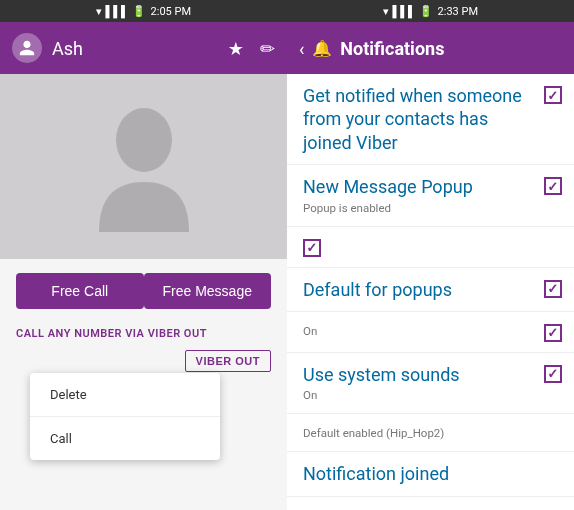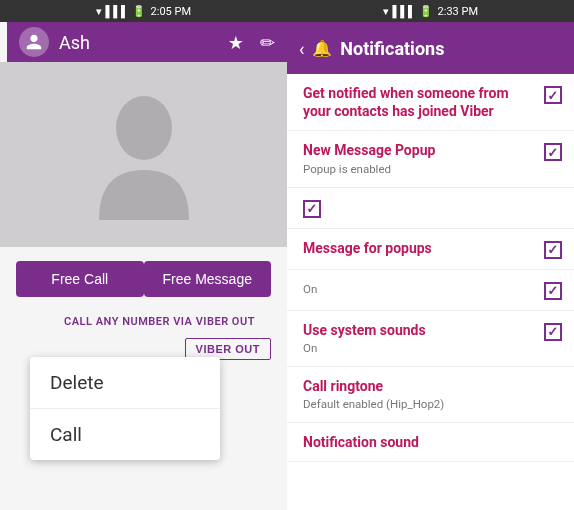--- a/index.html
+++ b/index.html
@@ -28,26 +28,25 @@
       display: flex;
       align-items: center;
       justify-content: center;
       color: white;
       font-size: 11px;
       padding: 0 8px;
     }
 
     .contact-header {
       background: #7b2d8b;
-      height: 40px;
+      height: 52px;
       display: flex;
       align-items: center;
       padding: 8px 12px;
       gap: 10px;
-      margin-left: 7px;
     }
 
     .contact-header .avatar-icon {
       width: 30px;
       height: 30px;
       border-radius: 50%;
       background: rgba(255,255,255,0.3);
       display: flex;
       align-items: center;
       justify-content: center;
@@ -108,21 +107,20 @@
       cursor: pointer;
       font-weight: 500;
     }
 
     .viber-out-link {
       padding: 4px 16px 8px;
       color: #7b2d8b;
       font-size: 11px;
       font-weight: 600;
       letter-spacing: 0.5px;
-      margin-left: 48px;
     }
 
     .viber-out-btn-row {
       display: flex;
       justify-content: flex-end;
       padding: 2px 16px 10px;
     }
 
     .viber-out-btn {
       border: 1.5px solid #7b2d8b;
@@ -143,21 +141,21 @@
       background: white;
       width: 190px;
       border-radius: 4px;
       box-shadow: 0 2px 8px rgba(0,0,0,0.25);
       overflow: hidden;
       z-index: 10;
     }
 
     .dropdown-item {
       padding: 14px 20px;
-      font-size: 19px;
+      font-size: 13px;
       color: #333;
       cursor: pointer;
       border-bottom: 1px solid #eee;
     }
 
     .dropdown-item:last-child {
       border-bottom: none;
     }
 
     
@@ -218,23 +216,23 @@
       align-items: flex-start;
       justify-content: space-between;
     }
 
     .notif-item-text {
       flex: 1;
       padding-right: 8px;
     }
 
     .notif-item-title {
-      font-size: 14px;
-      color: #be185d;
-      font-weight: 700;
+      font-size: 18px;
+      color: #0369a1;
+      font-weight: 400;
       line-height: 1.3;
     }
 
     .notif-item-sub {
       font-size: 11.5px;
       color: #777;
       margin-top: 2px;
       line-height: 1.3;
     }
 
@@ -338,43 +336,42 @@
           <div class="notif-item-title">New Message Popup</div>
           <div class="notif-item-sub">Popup is enabled</div>
         </div>
         <div class="checkbox checkbox-checked"></div>
       </div>
       <div class="notif-item">
         <div class="checkbox checkbox-checked"></div>
       </div>
       <div class="notif-item">
         <div class="notif-item-text">
-          <div class="notif-item-title">Message for popups</div>
+          <div class="notif-item-title">Default for popups</div>
         </div>
         <div class="checkbox checkbox-checked"></div>
       </div>
       <div class="notif-item">
         <div class="notif-item-text">
           <div class="notif-item-sub">On</div>
         </div>
         <div class="checkbox checkbox-checked"></div>
       </div>
       <div class="notif-item">
         <div class="notif-item-text">
           <div class="notif-item-title">Use system sounds</div>
           <div class="notif-item-sub">On</div>
         </div>
         <div class="checkbox checkbox-checked"></div>
       </div>
       <div class="notif-item">
         <div class="notif-item-text">
-          <div class="notif-item-title">Call ringtone</div>
           <div class="notif-item-sub">Default enabled (Hip_Hop2)</div>
         </div>
       </div>
       <div class="notif-item">
         <div class="notif-item-text">
-          <div class="notif-item-title">Notification sound</div>
+          <div class="notif-item-title">Notification joined</div>
         </div>
       </div>
     </div>
 
 </div>
 
 </body></html>

